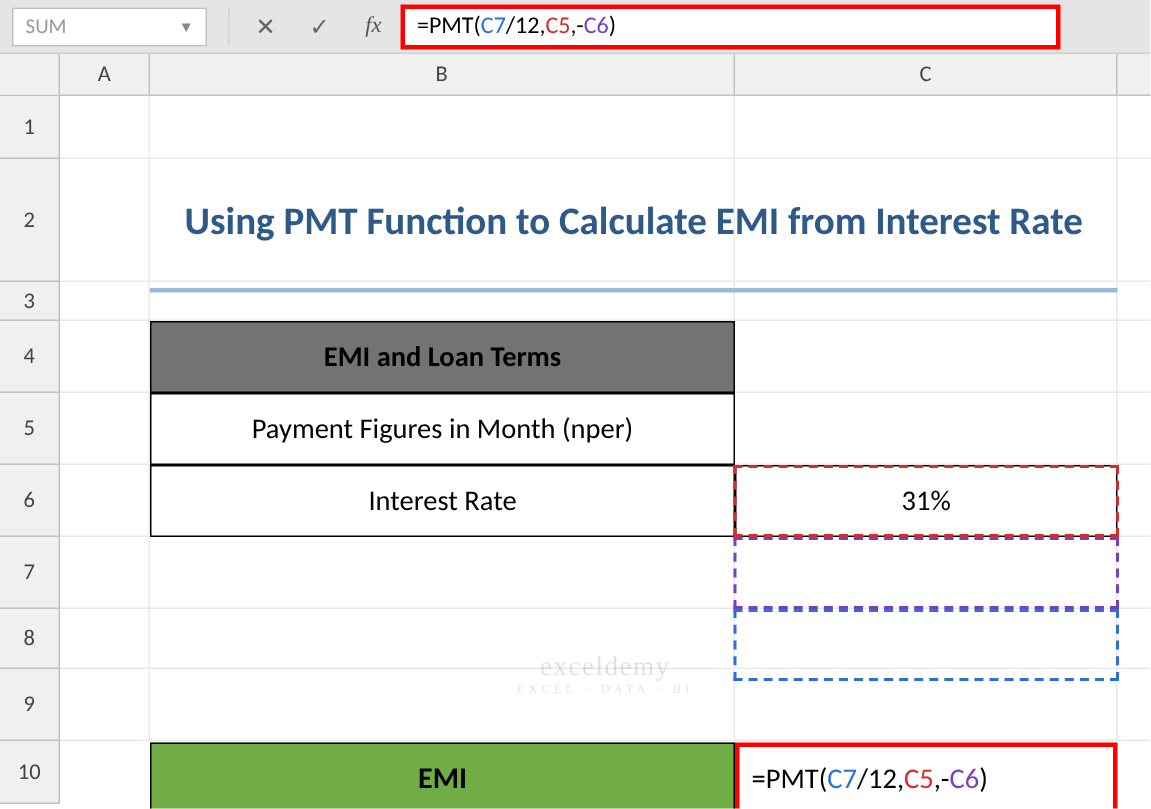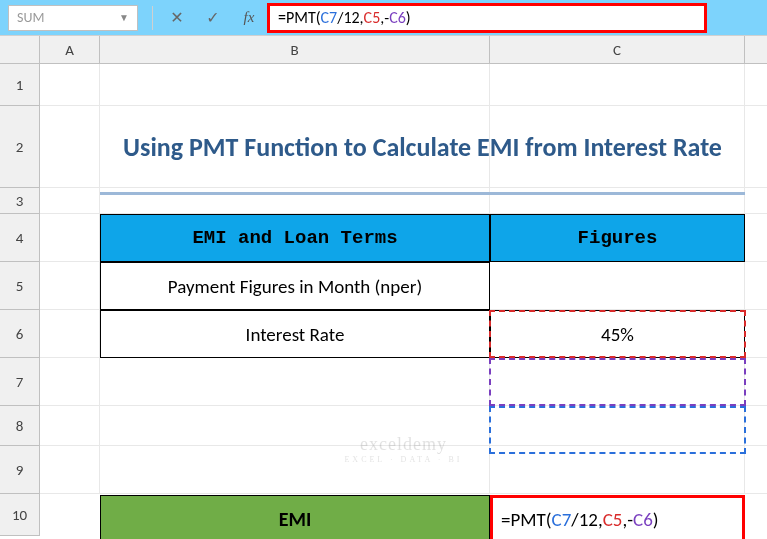--- a/index.html
+++ b/index.html
@@ -11,21 +11,21 @@
       overflow: hidden;
       position: relative;
     }
     
     
     .formula-bar-row {
       display: flex;
       align-items: center;
       height: 36px;
       border-bottom: 1px solid #d0d0d0;
-      background: #7dd3fc;
+      background: #e5e5e5;
     }
     .name-box {
       width: 130px;
       height: 26px;
       margin: 0 8px;
       background: #fff;
       border: 1px solid #c0c0c0;
       display: flex;
       align-items: center;
       padding: 0 8px;
@@ -180,23 +180,22 @@
     }
     .data-table .tcell {
       border: 1px solid #000;
       display: flex;
       align-items: center;
       justify-content: center;
       font-size: 19px;
       background: #fff;
     }
     .data-table .th {
-      background: #0ea5e9;
+      background: #737373;
       font-weight: bold;
-      font-family: Liberation Mono, monospace;
     }
     .tb-b { width: 390px; }
     .tb-c { width: 255px; }
     .currency-cell {
       justify-content: space-between !important;
       padding: 0 14px;
     }
     
     
     .marquee {
@@ -351,28 +350,27 @@
         <div class="cell c-b"></div>
         <div class="cell c-c"></div>
       </div>
 
     <div class="title-block">Using PMT Function to Calculate EMI from Interest Rate</div>
     <div class="title-underline"></div>
 
     <div class="data-table">
       <div class="trow">
         <div class="tcell th tb-b">EMI and Loan Terms</div>
-        <div class="tcell th tb-c">Figures</div>
       </div>
       <div class="trow">
         <div class="tcell tb-b">Payment Figures in Month (nper)</div>
       </div>
       <div class="trow">
         <div class="tcell tb-b">Interest Rate</div>
-        <div class="tcell tb-c">45%</div>
+        <div class="tcell tb-c">31%</div>
       </div>
     </div>
 
     <div class="watermark">
       <span>exceldemy</span>
       <span class="sub">EXCEL · DATA · BI</span>
     </div>
 
     <div class="emi-row">
       <div class="emi-label">EMI</div>

